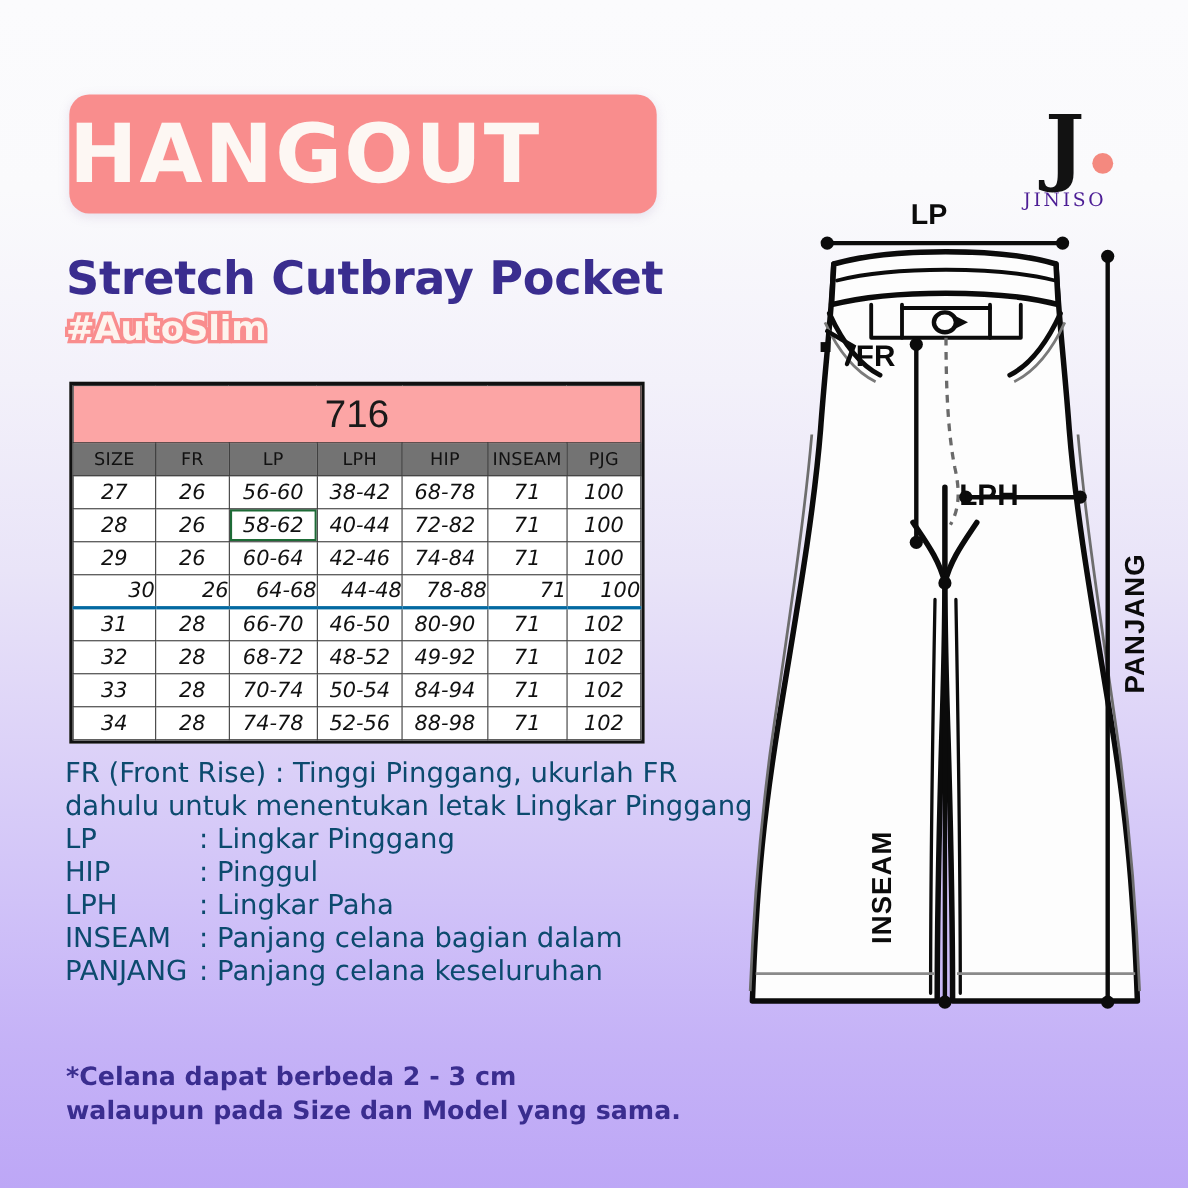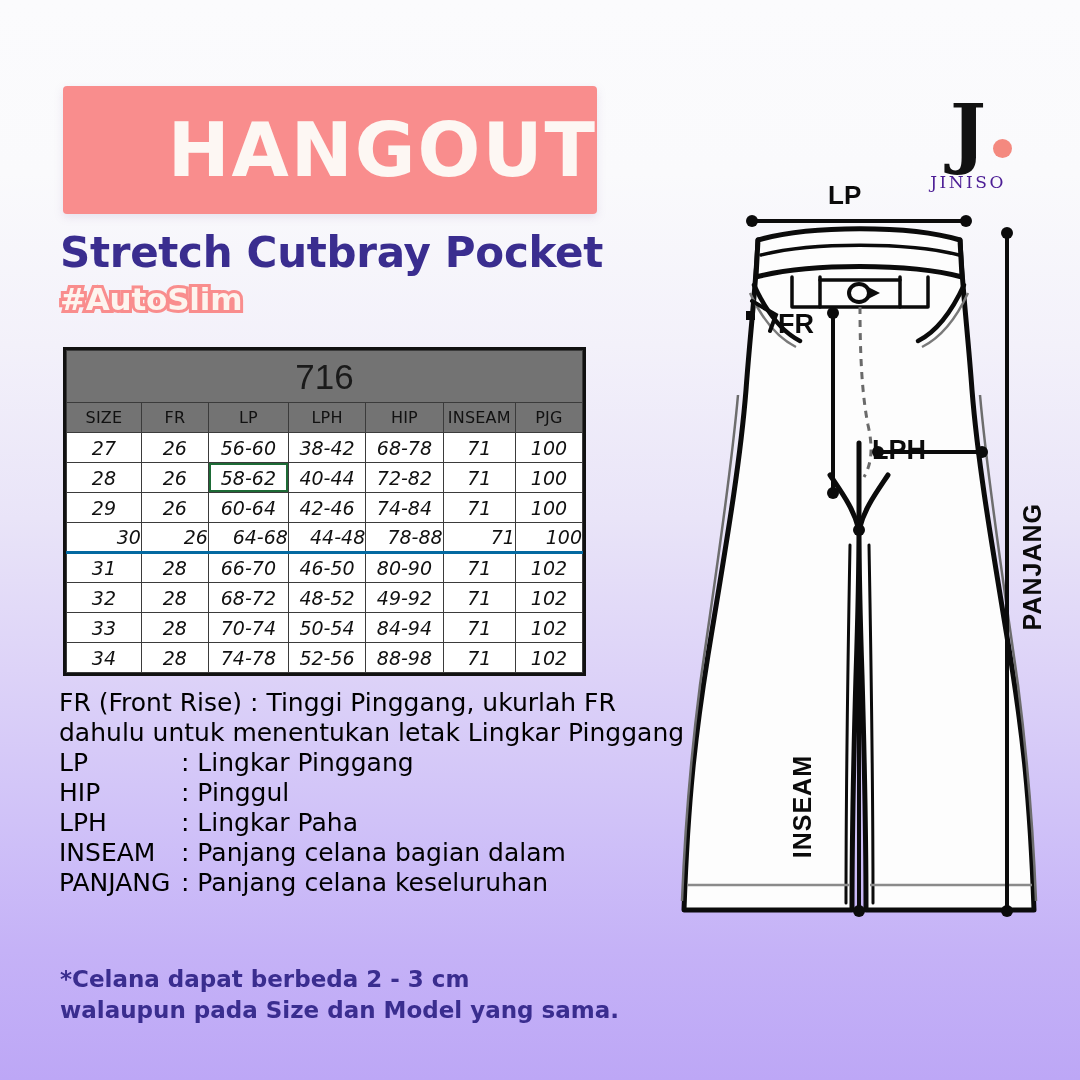--- a/index.html
+++ b/index.html
@@ -27,26 +27,26 @@
   
   .left-col {
     position: absolute;
     left: 0; top: 0;
     width: 700px; height: 1080px;
   }
 
   .title-badge {
     position: absolute;
     left: 63px; top: 86px;
-    width: 534px; height: 128px;
+    width: 534px; height: 108px;
     background: #f98d8d;
-    border-radius: 4px;
+    border-radius: 18px;
     display: flex;
     align-items: center;
-    justify-content: flex-end;
+    justify-content: flex-start;
     box-shadow: 0 3px 10px rgba(150,120,170,0.18);
   }
   .title-badge-text {
     color: #fdf7f3;
     font-size: 74px;
     font-weight: 700;
     letter-spacing: 2px;
     line-height: 1;
     font-family: "DejaVu Sans", sans-serif;
   }
@@ -87,21 +87,21 @@
     width: 100%;
     border-collapse: collapse;
     font-family: "DejaVu Sans", sans-serif;
   }
   table.size-table td, table.size-table th {
     border: 1px solid #3b3b3b;
     text-align: center;
     font-weight: normal;
   }
   .model-row td {
-    background: #737373;
+    background: #fca5a5;
     height: 52px;
     font-size: 35px;
     color: #1a1a1a;
     border-bottom: 3px solid #111;
     font-family: "Liberation Sans", sans-serif;
   }
   .head-row th {
     background: #737373;
     height: 30px;
     font-size: 16px;
@@ -129,21 +129,21 @@
   col.c-lph    { width: 15.0%; }
   col.c-hip    { width: 15.0%; }
   col.c-inseam { width: 14.0%; }
   col.c-pjg    { width: 13.0%; }
 
   
   .legend {
     position: absolute;
     left: 59px; top: 688px;
     font-family: "DejaVu Sans", sans-serif;
-    color: #000000;
+    color: #0c4a6e;
     font-size: 25px;
     line-height: 30px;
   }
   .legend .lg-line { white-space: nowrap; display: block; }
   .legend .lg-row { display: flex; white-space: nowrap; }
   .legend .lg-key { display: inline-block; width: 122px; flex: none; }
 
   .footnote {
     position: absolute;
     left: 60px; top: 932px;

